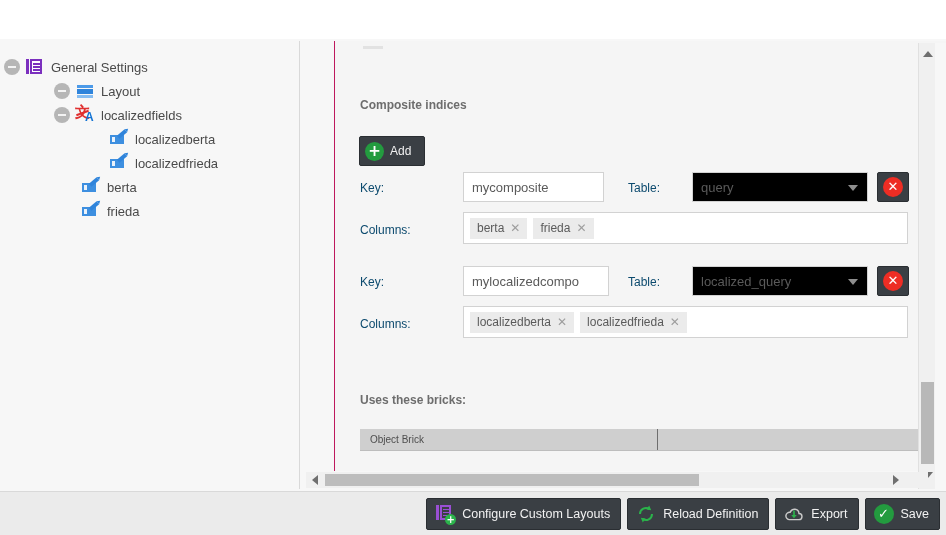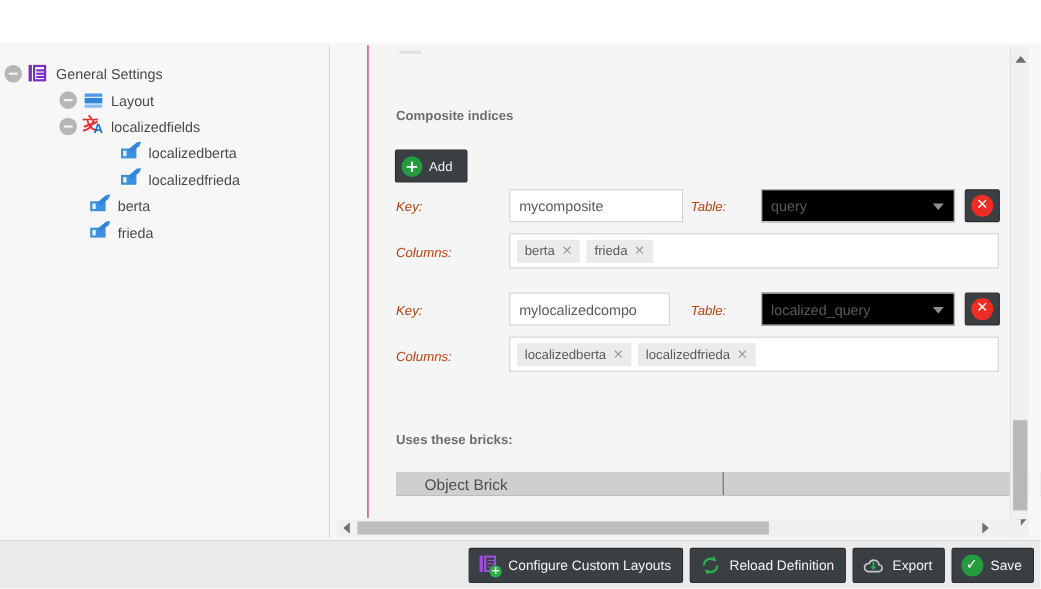--- a/index.html
+++ b/index.html
@@ -150,21 +150,21 @@
   .add-btn .plus-circle {
     width: 19px; height: 19px; border-radius: 50%;
     background: #239b3f;
     display: inline-flex; align-items: center; justify-content: center;
     color: #fff; font-size: 15px; line-height: 15px; font-weight: bold;
     font-family: "DejaVu Sans", sans-serif;
   }
   .add-btn .lbl { color: #f0f0f0; font-size: 12px; }
 
   .row-label {
-    position: absolute; font-size: 12px; color: #c2410c; font-style: italic;
+    position: absolute; font-size: 12px; color: #0c4a6e;
   }
 
   .txt-input {
     position: absolute;
     background: #ffffff; border: 1px solid #d2d2d2;
     font-size: 13px; color: #5a5a5a;
     padding: 0 8px;
     display: flex; align-items: center;
     overflow: hidden; white-space: nowrap;
   }
@@ -222,22 +222,22 @@
 
   
   .grid {
     position: absolute; left: 25px; top: 388px; width: 589px; height: 38px;
   }
   .grid-head {
     display: flex; height: 22px; background: #cfcfcf;
     border-bottom: 1px solid #bdbdbd;
   }
   .grid-head .gcol {
-    font-size: 14px; color: #4d4d4d;
-    display: flex; align-items: center; padding-left: 26px;
+    font-size: 10px; color: #4d4d4d;
+    display: flex; align-items: center; padding-left: 10px;
   }
   .gcol-1 { width: 298px; border-right: 1px solid #6e6e6e; }
   .gcol-2 { flex: 1; }
   .grid-body { height: 15px; background: #f5f5f5; }
   .grid-vscroll {
     position: absolute; right: -10px; top: 22px;
     width: 0; height: 0;
     border-left: 5px solid transparent;
     border-right: 5px solid transparent;
     border-top: 6px solid #8e8e8e;
@@ -411,21 +411,21 @@
         <div class="stub-line"></div>
 
         <div class="section-title" id="composite-title">Composite indices</div>
 
         <div class="add-btn">
           <span class="plus-circle">+</span>
           <span class="lbl">Add</span>
         </div>
 
         <div class="row-label" style="left:25px; top:140px;">Key:</div>
-        <div class="txt-input" style="left:128px; top:131px; width:158px; height:30px;">mycomposite</div>
+        <div class="txt-input" style="left:128px; top:131px; width:141px; height:30px;">mycomposite</div>
         <div class="row-label" style="left:293px; top:140px;">Table:</div>
         <div class="combo" style="left:357px; top:131px; width:176px; height:30px;">
           <span>query</span>
           <span class="arrow"></span>
         </div>
         <div class="del-btn" style="left:542px; top:131px;">
           <span class="xc">✕</span>
         </div>
 
         <div class="row-label" style="left:25px; top:182px;">Columns:</div>

